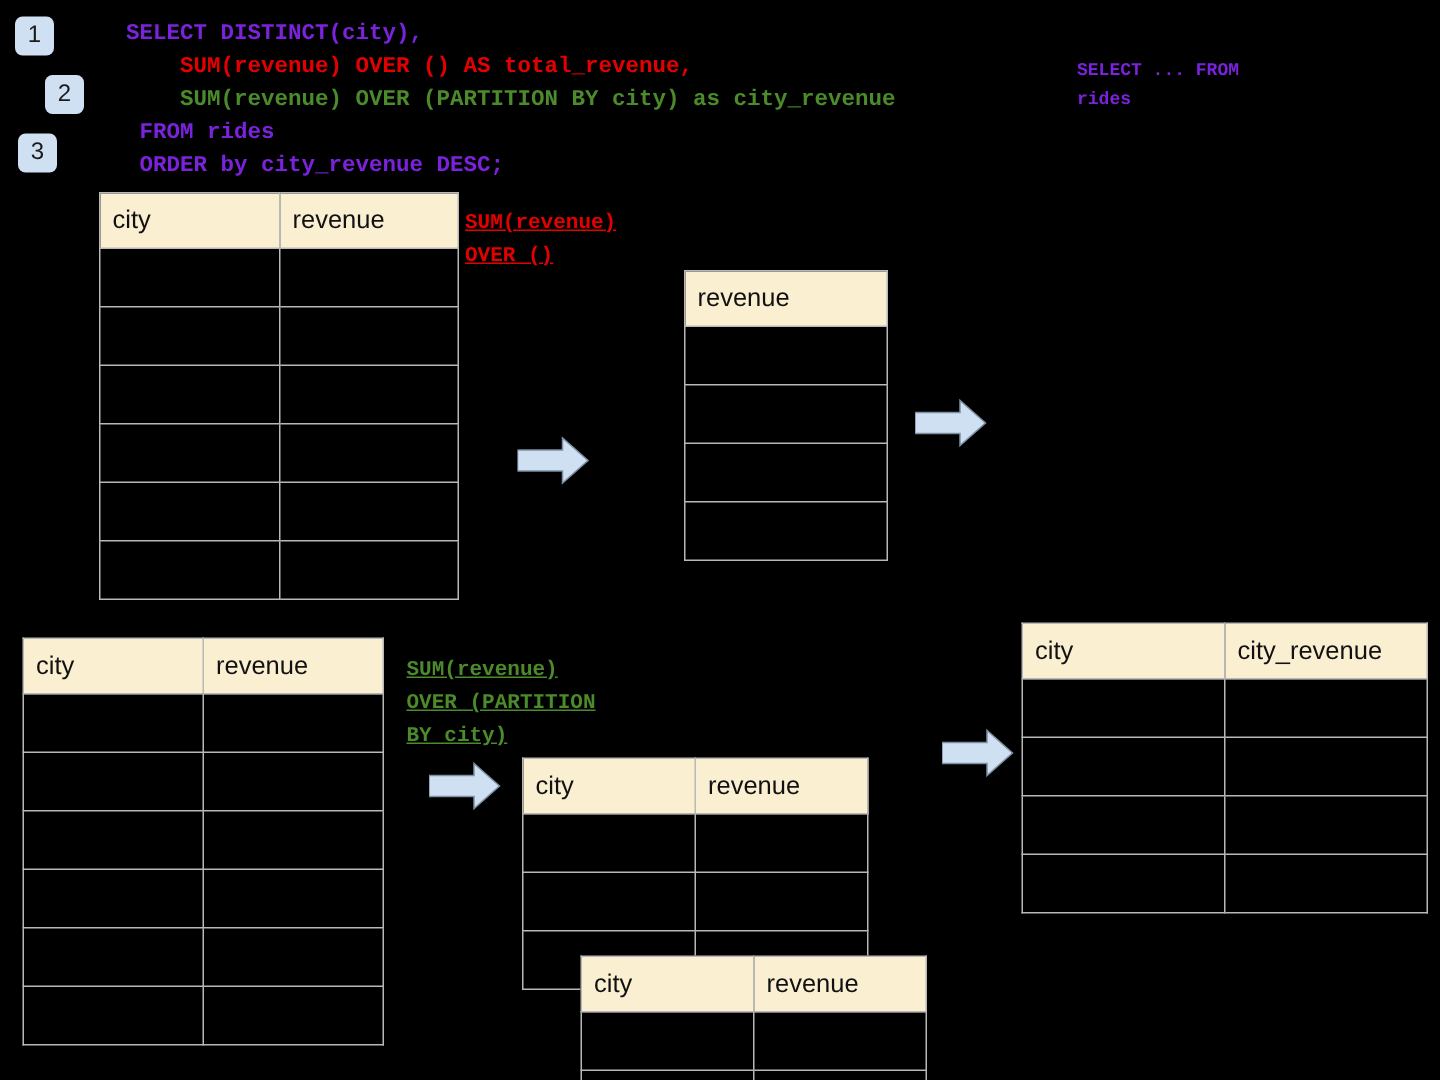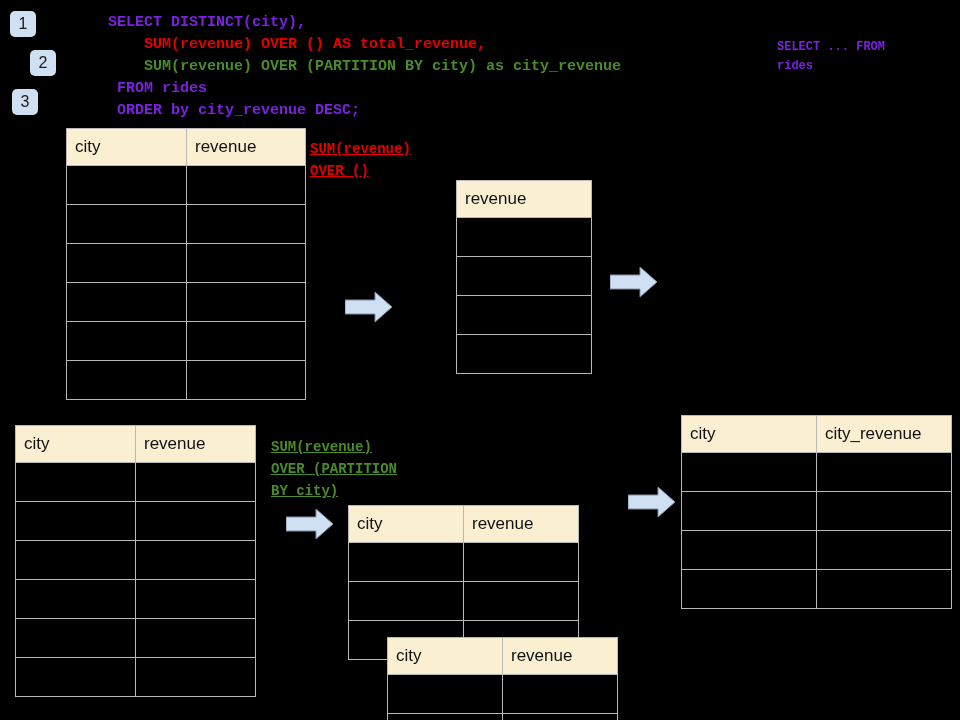--- a/index.html
+++ b/index.html
@@ -35,21 +35,21 @@
   
   .sql-block {
     position: absolute;
     font-family: "Liberation Mono", monospace;
     font-size: 15px;
     line-height: 22px;
     white-space: pre;
     font-weight: bold;
     letter-spacing: 0px;
   }
-  .sql-line { white-space: pre; margin-left: 24px; }
+  .sql-line { white-space: pre; }
 
   
   .annot {
     position: absolute;
     font-family: "Liberation Mono", monospace;
     font-size: 14px;
     line-height: 22px;
     font-weight: bold;
     white-space: pre;
     text-decoration: underline;
@@ -104,21 +104,21 @@
 <div id="canvas">
     <div class="step-badge" style="left:10px; top:11px; background:#cfe0f2;">1</div>
     <div class="step-badge" style="left:30px; top:50px; background:#cfe0f2;">2</div>
     <div class="step-badge" style="left:12px; top:89px; background:#cfe0f2;">3</div>
     <div class="sql-block" style="left:84px; top:12px;"><div class="sql-line" style="color:#7b22dd; padding-left:0px;">SELECT DISTINCT(city),</div><div class="sql-line" style="color:#e50000; padding-left:36px;">SUM(revenue) OVER () AS total_revenue,</div><div class="sql-line" style="color:#4b8b2b; padding-left:36px;">SUM(revenue) OVER (PARTITION BY city) as city_revenue</div><div class="sql-line" style="color:#7b22dd; padding-left:9px;">FROM rides</div><div class="sql-line" style="color:#7b22dd; padding-left:9px;">ORDER by city_revenue DESC;</div></div>
     <div class="annot" style="left:310px; top:138px; color:#e50000;">SUM(revenue)
 OVER ()</div>
     <div class="annot" style="left:271px; top:436px; color:#4b8b2b;">SUM(revenue)
 OVER (PARTITION
 BY city)</div>
-    <div class="annot-small" style="left:777px; top:38px; color:#7b22dd;">SELECT ... FROM
+    <div class="annot-small" style="left:718px; top:38px; color:#7b22dd;">SELECT ... FROM
 rides</div>
     <table class="dtable" style="left:66px; top:128px; width:239px;">
       <colgroup>
         <col style="width:120px;">
         <col style="width:119px;">
       </colgroup>
       <thead>
         <tr>
           <th style="background:#fbefd2;">city</th>
           <th style="background:#fbefd2;">revenue</th>

